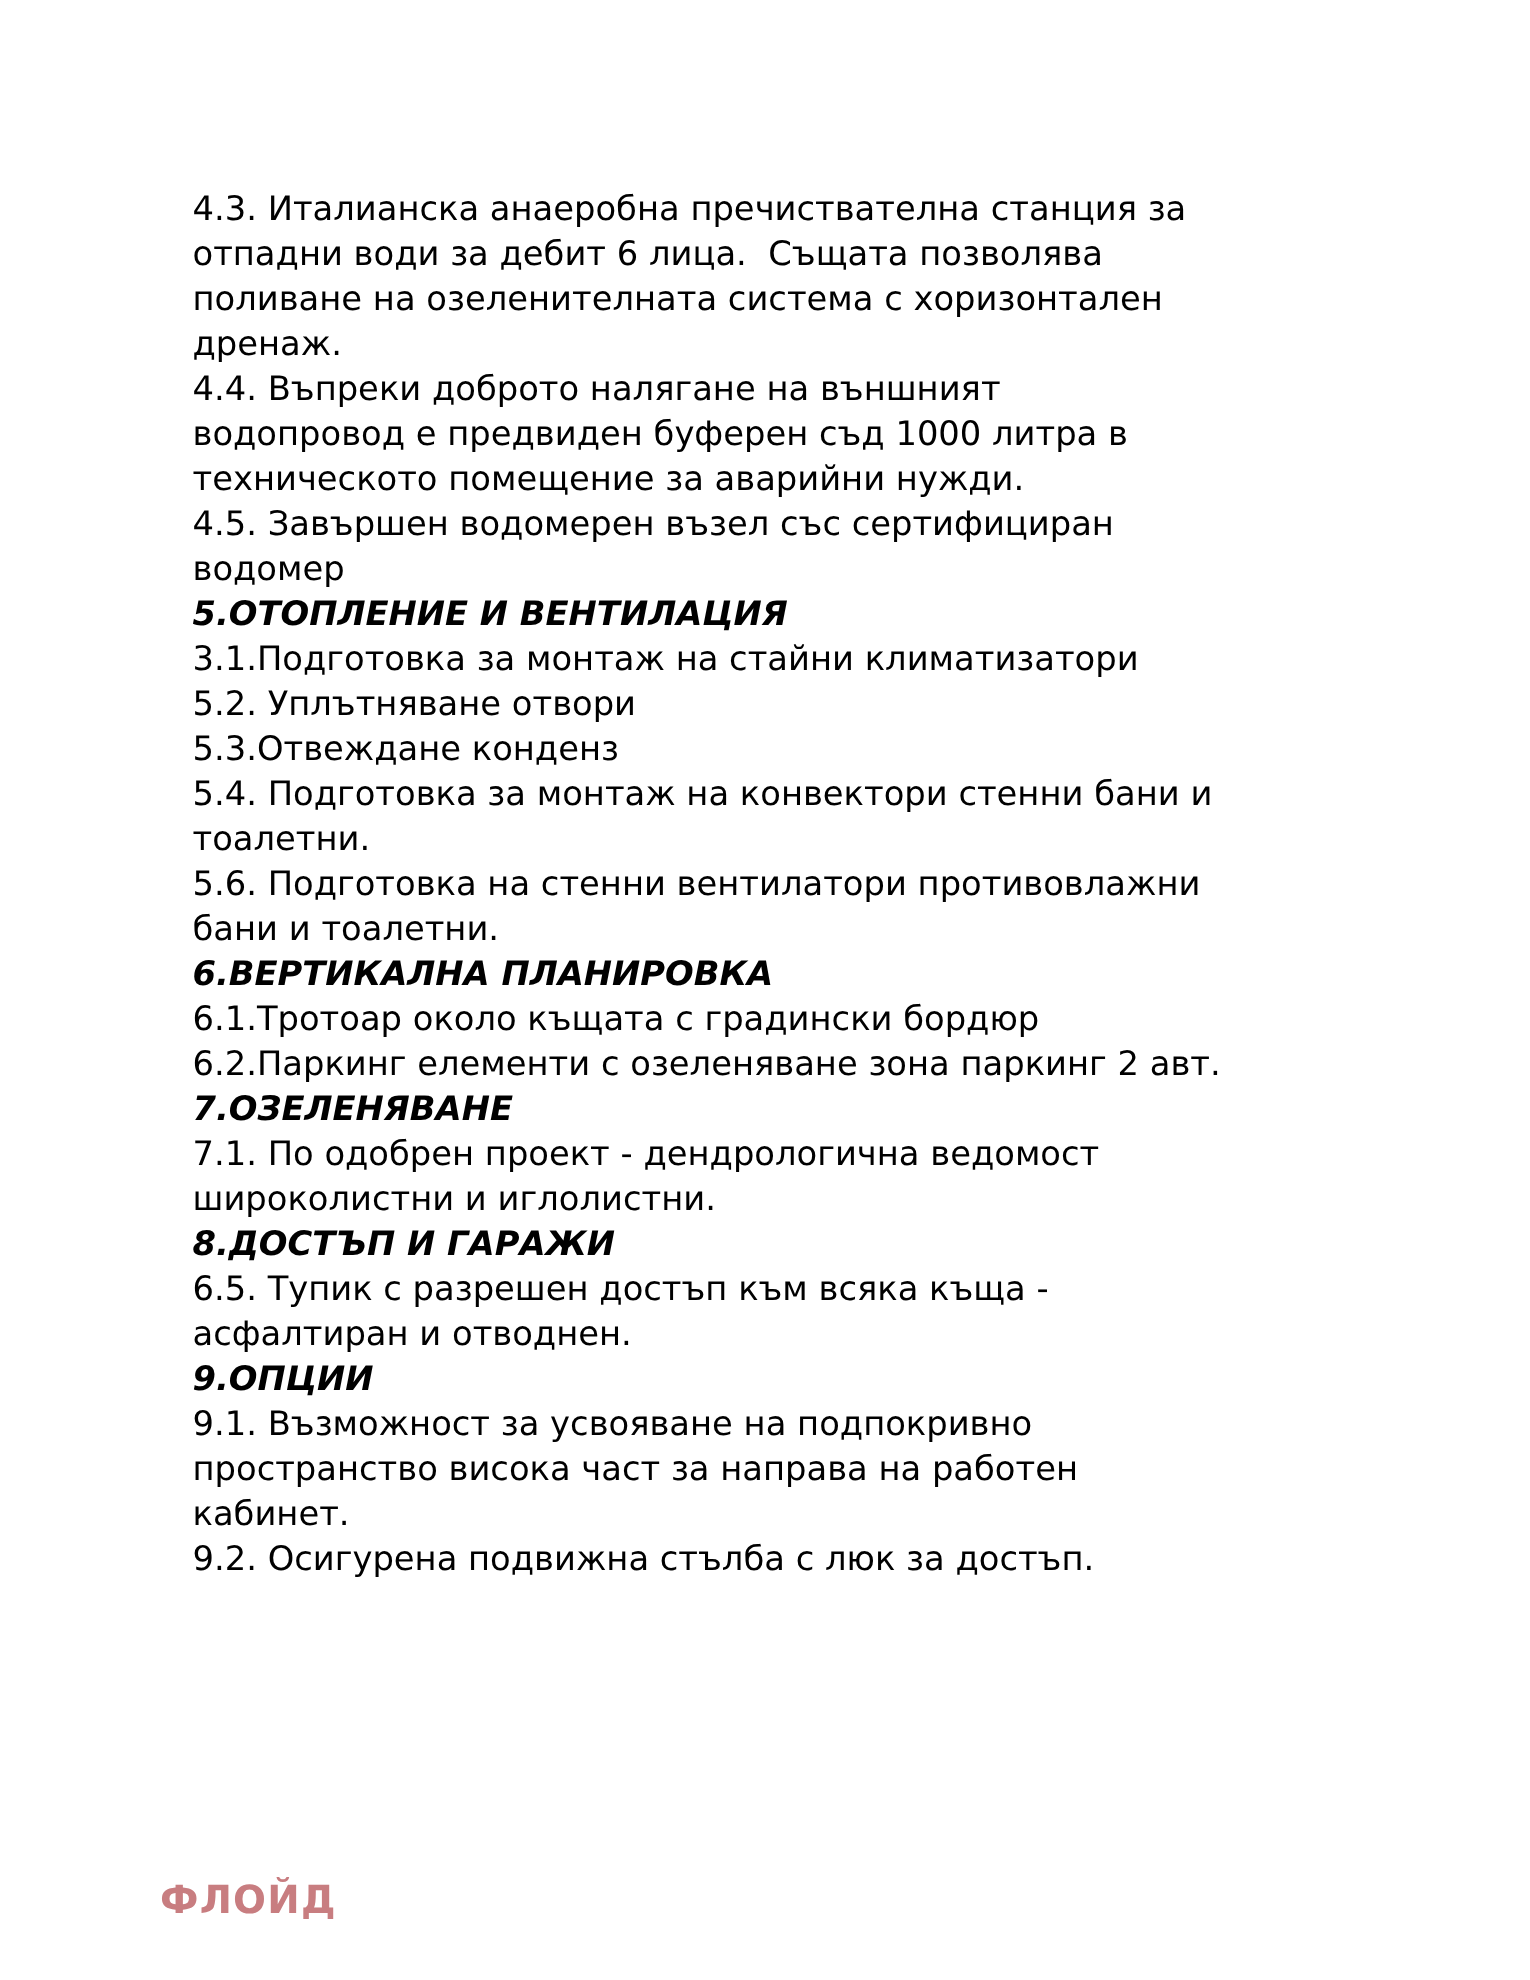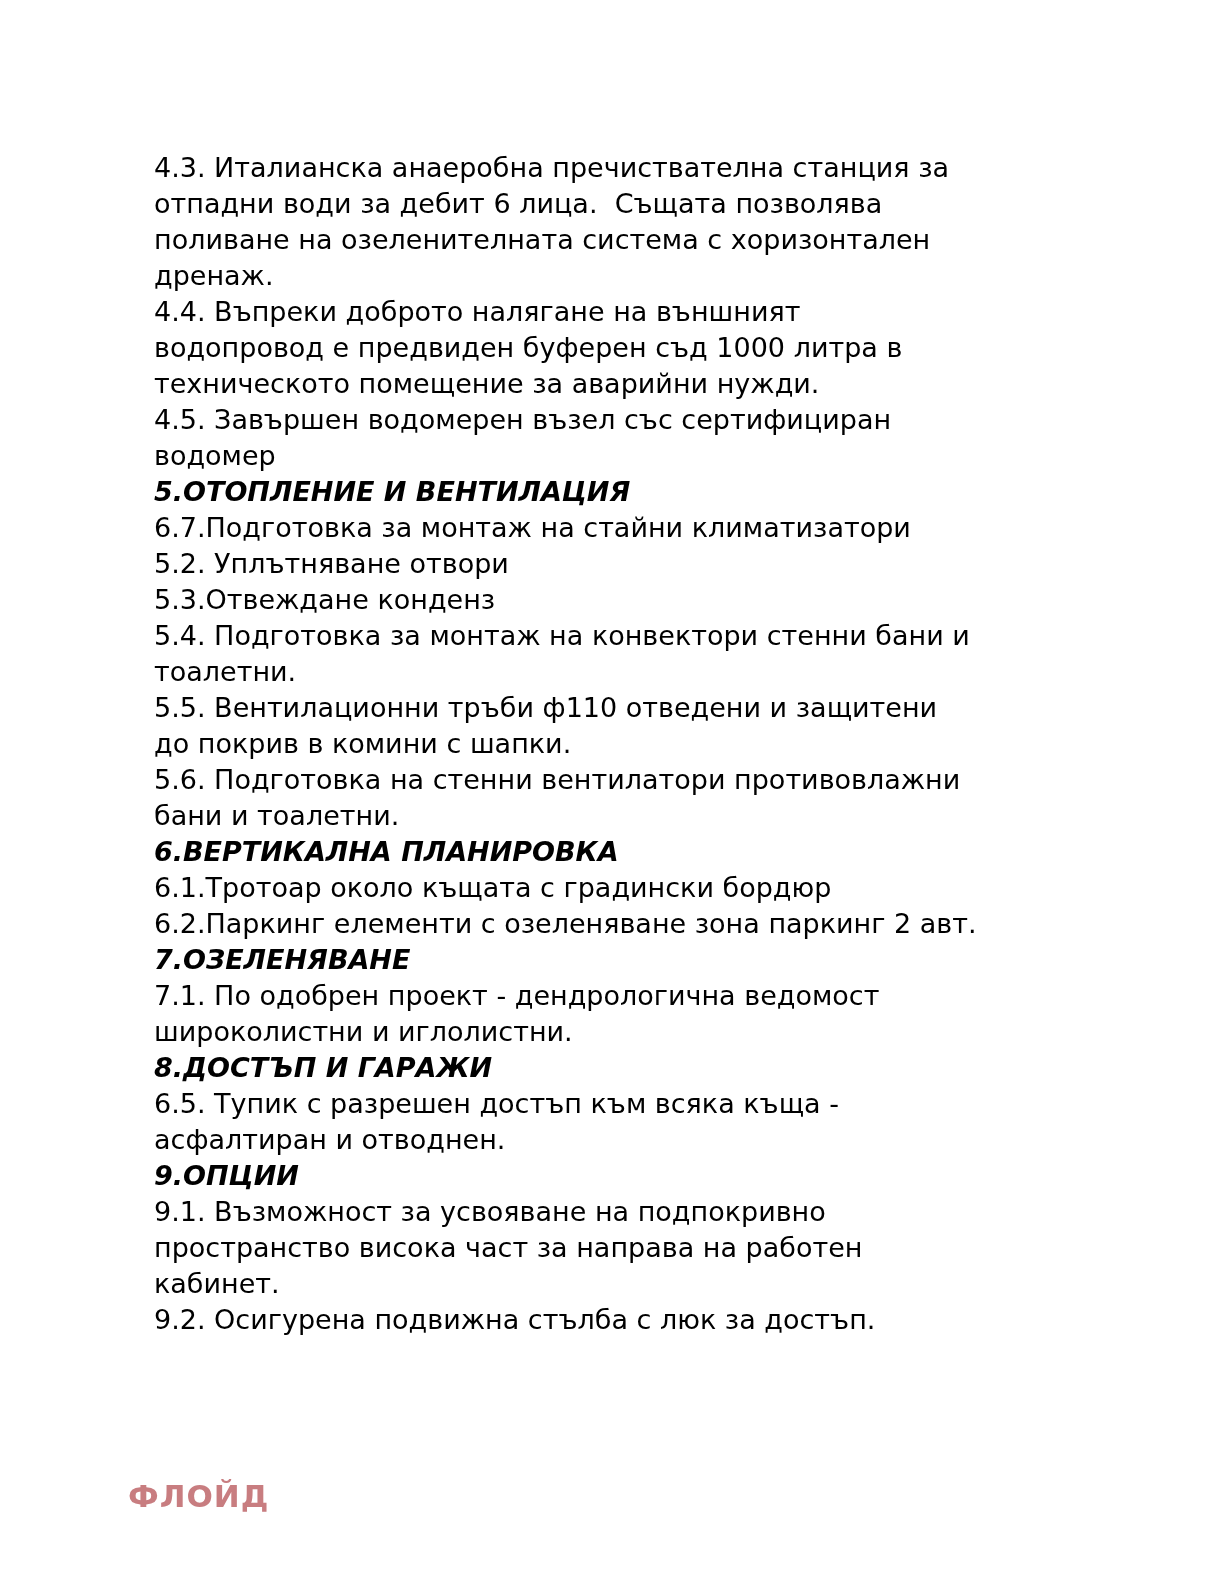--- a/index.html
+++ b/index.html
@@ -50,39 +50,37 @@
     <p class="para">4.3. Италианска анаеробна пречиствателна станция за
 отпадни води за дебит 6 лица.  Същата позволява
 поливане на озеленителната система с хоризонтален
 дренаж.</p>
     <p class="para">4.4. Въпреки доброто налягане на външният
 водопровод е предвиден буферен съд 1000 литра в
 техническото помещение за аварийни нужди.</p>
     <p class="para">4.5. Завършен водомерен възел със сертифициран
 водомер</p>
     <p class="heading">5.ОТОПЛЕНИЕ И ВЕНТИЛАЦИЯ</p>
-    <p class="para">6.7.Подготовка за монтаж на стайни климатизатори</p>
+    <p class="para">3.1.Подготовка за монтаж на стайни климатизатори</p>
     <p class="para">5.2. Уплътняване отвори</p>
     <p class="para">5.3.Отвеждане конденз</p>
     <p class="para">5.4. Подготовка за монтаж на конвектори стенни бани и
 тоалетни.</p>
-    <p class="para">5.5. Вентилационни тръби ф110 отведени и защитени
-до покрив в комини с шапки.</p>
     <p class="para">5.6. Подготовка на стенни вентилатори противовлажни
 бани и тоалетни.</p>
     <p class="heading">6.ВЕРТИКАЛНА ПЛАНИРОВКА</p>
     <p class="para">6.1.Тротоар около къщата с градински бордюр</p>
     <p class="para">6.2.Паркинг елементи с озеленяване зона паркинг 2 авт.</p>
     <p class="heading">7.ОЗЕЛЕНЯВАНЕ</p>
     <p class="para">7.1. По одобрен проект - дендрологична ведомост
 широколистни и иглолистни.</p>
     <p class="heading">8.ДОСТЪП И ГАРАЖИ</p>
     <p class="para">6.5. Тупик с разрешен достъп към всяка къща -
 асфалтиран и отводнен.</p>
     <p class="heading">9.ОПЦИИ</p>
     <p class="para">9.1. Възможност за усвояване на подпокривно
 пространство висока част за направа на работен
 кабинет.</p>
     <p class="para">9.2. Осигурена подвижна стълба с люк за достъп.</p>
   </div>
 
-  <div class="footer-logo" style="color: rgb(200, 125, 128);">ФЛОЙД</div>
+  <div class="footer-logo" style="color: rgb(200, 125, 128); margin-top: 24px;">ФЛОЙД</div>
 </div>
 
 </body></html>

